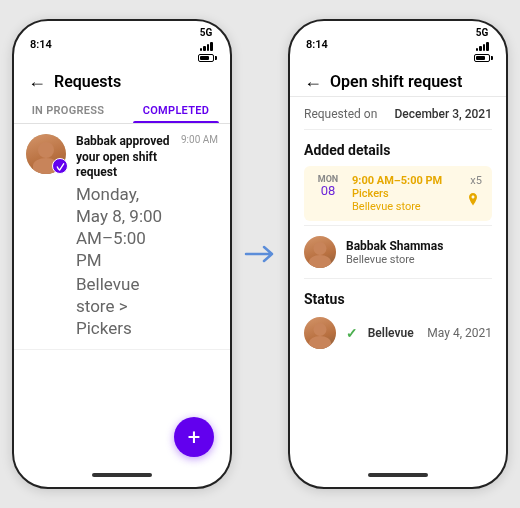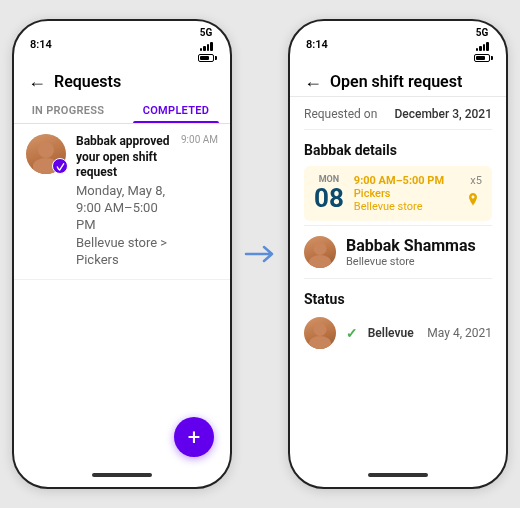--- a/index.html
+++ b/index.html
@@ -196,21 +196,21 @@
     .notif-content {
       flex: 1;
     }
     .notif-title {
       font-size: 12px;
       font-weight: 700;
       color: #111;
       line-height: 1.3;
     }
     .notif-sub {
-      font-size: 13px;
+      font-size: 17px;
       color: #666;
       margin-top: 2px;
       line-height: 1.3;
     }
     .notif-time {
       font-size: 10px;
       color: #999;
       flex-shrink: 0;
     }
     .fab {
@@ -302,23 +302,23 @@
       align-items: center;
       min-width: 28px;
     }
     .shift-day-label {
       font-size: 9px;
       color: #888;
       font-weight: 700;
       text-transform: uppercase;
     }
     .shift-day-num {
-      font-size: 26px;
-      font-weight: 700;
-      color: #0c4a6e;
+      font-size: 13px;
+      font-weight: 400;
+      color: #6d28d9;
       line-height: 1.1;
     }
     .shift-info {
       flex: 1;
     }
     .shift-time {
       font-size: 11px;
       font-weight: 700;
       color: #e6a800;
     }
@@ -348,21 +348,21 @@
       align-items: center;
       justify-content: center;
     }
     .added-by-row {
       display: flex;
       align-items: center;
       padding: 6px 14px;
       gap: 10px;
     }
     .added-name {
-      font-size: 16px;
+      font-size: 12px;
       font-weight: 700;
       color: #111;
       text-align: center;
     }
     .added-store {
       font-size: 11px;
       color: #666;
     }
     .status-row {
       display: flex;
@@ -512,21 +512,21 @@
 
   <div class="detail-content">
 
     <div class="detail-row">
       <span class="detail-label">Requested on</span>
       <span class="detail-value">December 3, 2021</span>
     </div>
 
     <div class="divider"></div>
 
-    <div class="section-title">Babbak details</div>
+    <div class="section-title">Added details</div>
 
     <div class="shift-card">
       <div class="shift-date-col">
         <span class="shift-day-label">MON</span>
         <span class="shift-day-num">08</span>
       </div>
       <div class="shift-info">
         <div class="shift-time">9:00 AM–5:00 PM</div>
         <div class="shift-role">Pickers</div>
         <div class="shift-store">Bellevue store</div>

